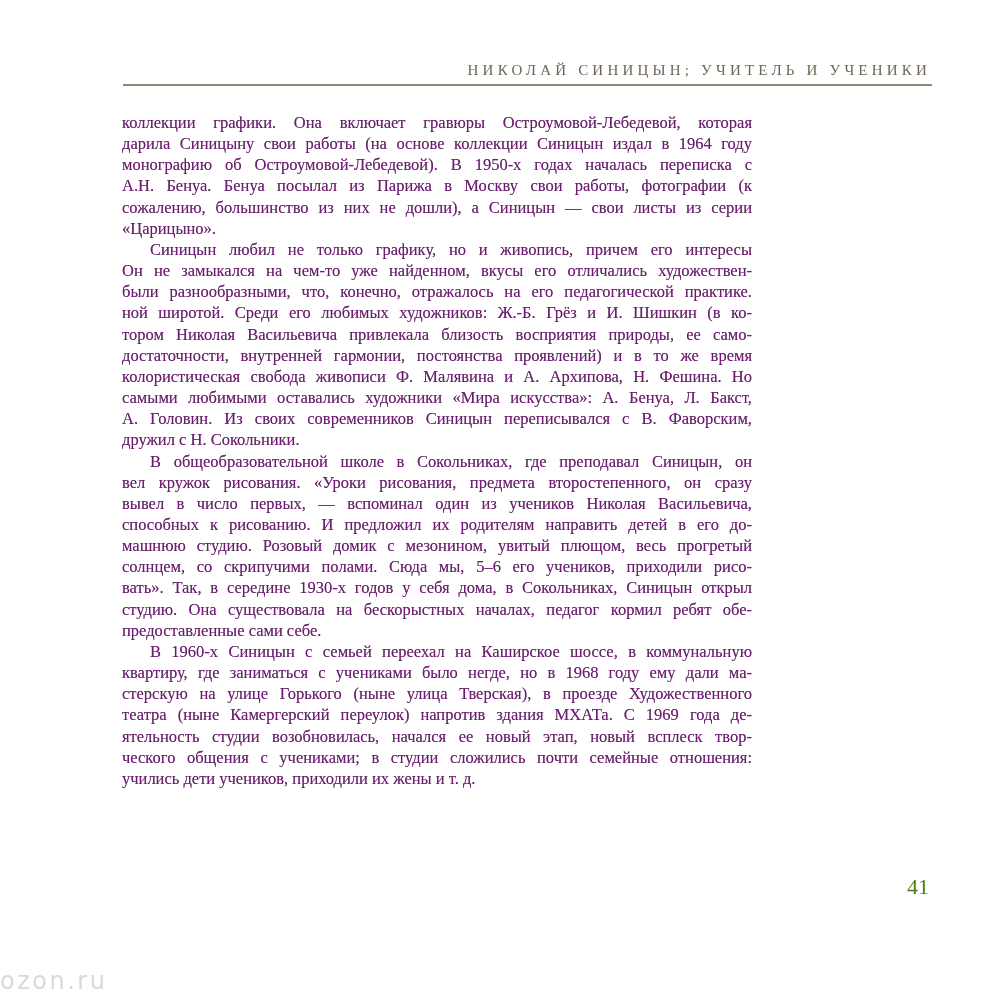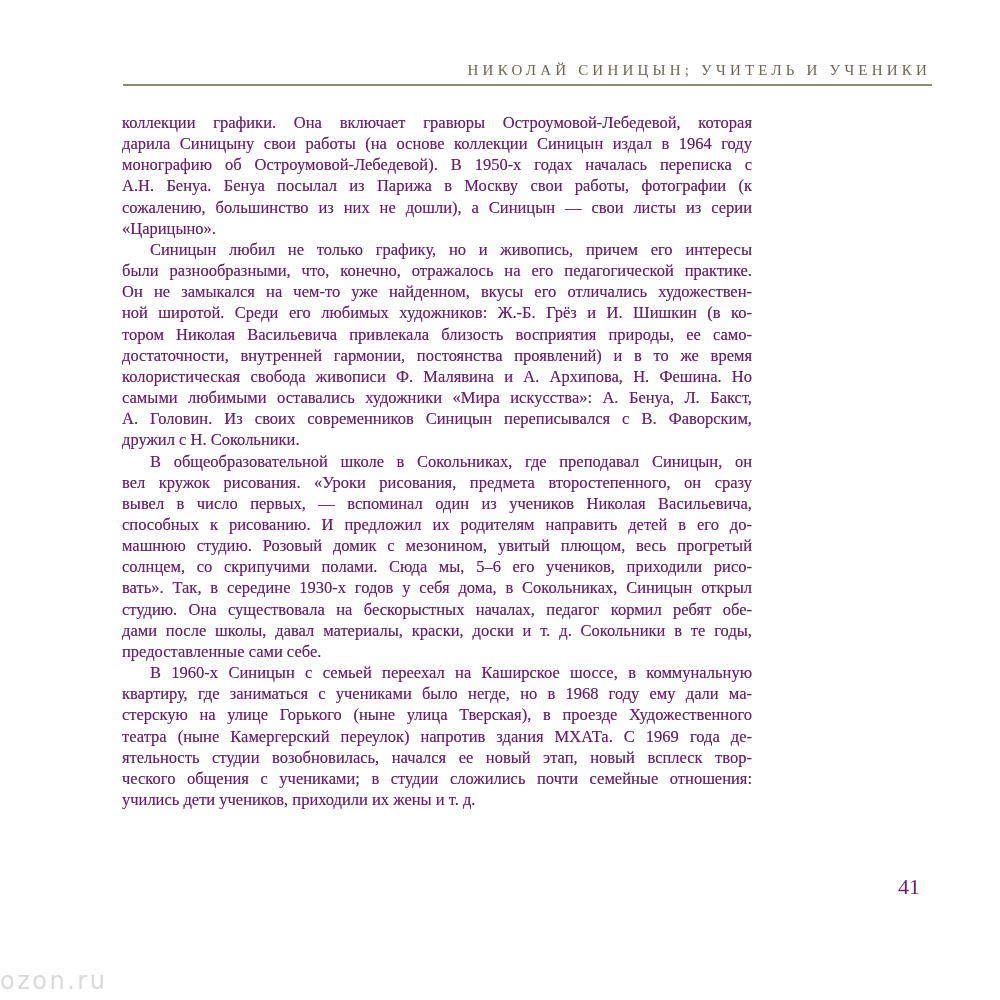--- a/index.html
+++ b/index.html
@@ -36,23 +36,23 @@
     line-height: 21.15px;
     color: #701a75;
     text-shadow: 0 0 0.4px rgba(49,49,48,0.55);
   }
   .line { text-align: justify; text-align-last: justify; }
   .line.last { text-align-last: left; }
   .line.indent { text-indent: 28px; }
 
   .page-number {
     position: absolute;
-    top: 874px; right: 80px;
+    top: 874px; right: 71px;
     font-size: 22px;
-    color: #701a75;
+    color: #4d7c0f;
     font-family: "Liberation Serif", serif;
   }
 
   .watermark {
     position: absolute;
     top: 967px; left: 0;
     width: 100%;
     text-align: left;
     font-family: "DejaVu Sans", sans-serif;
     font-size: 24px;
@@ -75,41 +75,40 @@
       <div class="line">коллекции графики. Она включает гравюры Остроумовой-Лебедевой, которая</div>
       <div class="line">дарила Синицыну свои работы (на основе коллекции Синицын издал в 1964 году</div>
       <div class="line">монографию об Остроумовой-Лебедевой). В 1950-х годах началась переписка с</div>
       <div class="line">А.Н. Бенуа. Бенуа посылал из Парижа в Москву свои работы, фотографии (к</div>
       <div class="line">сожалению, большинство из них не дошли), а Синицын — свои листы из серии</div>
       <div class="line last">«Царицыно».</div>
     </div>
 
     <div class="para">
       <div class="line indent">Синицын любил не только графику, но и живопись, причем его интересы</div>
+      <div class="line">Он не замыкался на чем-то уже найденном, вкусы его отличались художествен-</div>
       <div class="line">были разнообразными, что, конечно, отражалось на его педагогической практике.</div>
-      <div class="line">Он не замыкался на чем-то уже найденном, вкусы его отличались художествен-</div>
       <div class="line">ной широтой. Среди его любимых художников: Ж.-Б. Грёз и И. Шишкин (в ко-</div>
       <div class="line">тором Николая Васильевича привлекала близость восприятия природы, ее само-</div>
       <div class="line">достаточности, внутренней гармонии, постоянства проявлений) и в то же время</div>
       <div class="line">колористическая свобода живописи Ф. Малявина и А. Архипова, Н. Фешина. Но</div>
       <div class="line">самыми любимыми оставались художники «Мира искусства»: А. Бенуа, Л. Бакст,</div>
       <div class="line">А. Головин. Из своих современников Синицын переписывался с В. Фаворским,</div>
       <div class="line last">дружил с Н. Сокольники.</div>
     </div>
 
     <div class="para">
       <div class="line indent">В общеобразовательной школе в Сокольниках, где преподавал Синицын, он</div>
       <div class="line">вел кружок рисования. «Уроки рисования, предмета второстепенного, он сразу</div>
       <div class="line">вывел в число первых, — вспоминал один из учеников Николая Васильевича,</div>
       <div class="line">способных к рисованию. И предложил их родителям направить детей в его до-</div>
       <div class="line">машнюю студию. Розовый домик с мезонином, увитый плющом, весь прогретый</div>
       <div class="line">солнцем, со скрипучими полами. Сюда мы, 5–6 его учеников, приходили рисо-</div>
       <div class="line">вать». Так, в середине 1930-х годов у себя дома, в Сокольниках, Синицын открыл</div>
       <div class="line">студию. Она существовала на бескорыстных началах, педагог кормил ребят обе-</div>
-      <div class="line">дами после школы, давал материалы, краски, доски и т. д. Сокольники в те годы,</div>
       <div class="line last">предоставленные сами себе.</div>
     </div>
 
     <div class="para">
       <div class="line indent">В 1960-х Синицын с семьей переехал на Каширское шоссе, в коммунальную</div>
       <div class="line">квартиру, где заниматься с учениками было негде, но в 1968 году ему дали ма-</div>
       <div class="line">стерскую на улице Горького (ныне улица Тверская), в проезде Художественного</div>
       <div class="line">театра (ныне Камергерский переулок) напротив здания МХАТа. С 1969 года де-</div>
       <div class="line">ятельность студии возобновилась, начался ее новый этап, новый всплеск твор-</div>
       <div class="line">ческого общения с учениками; в студии сложились почти семейные отношения:</div>

